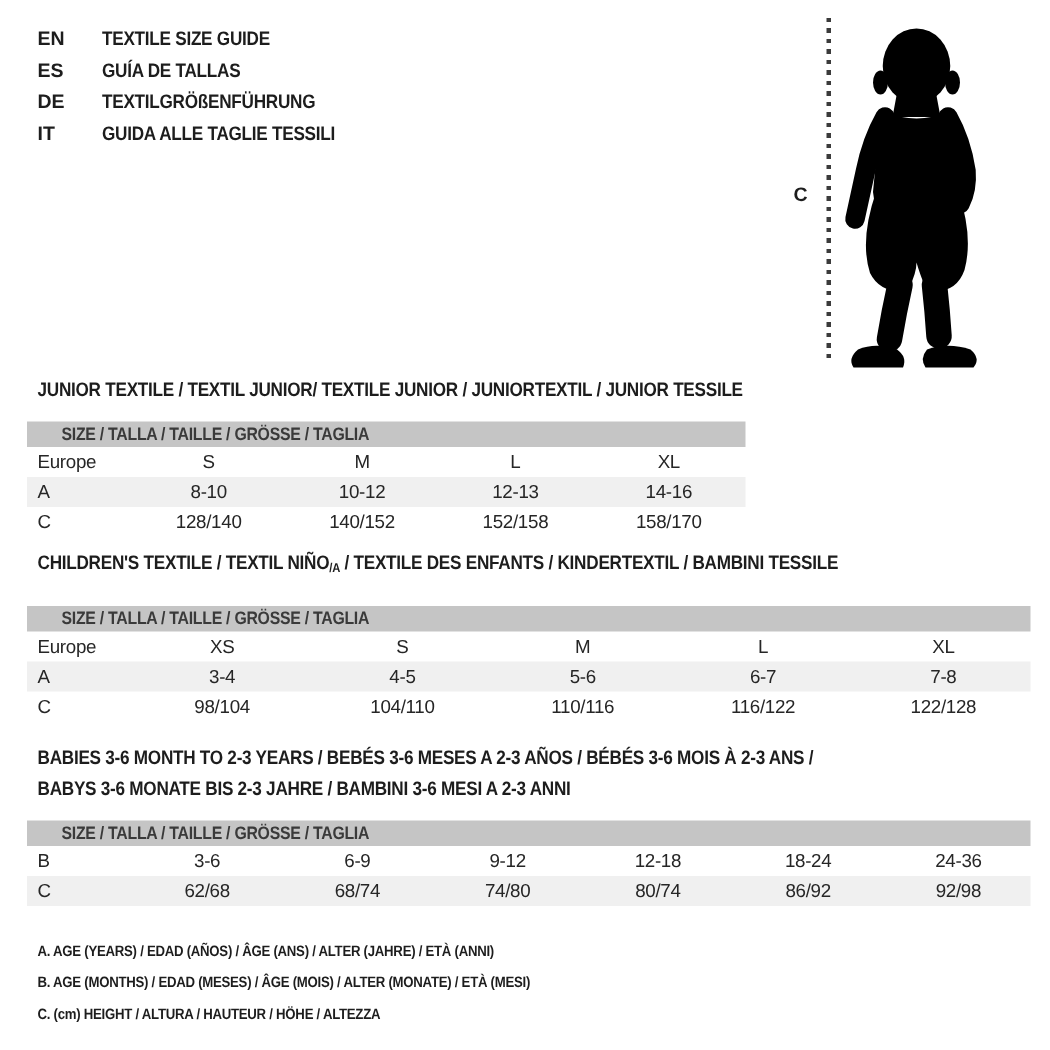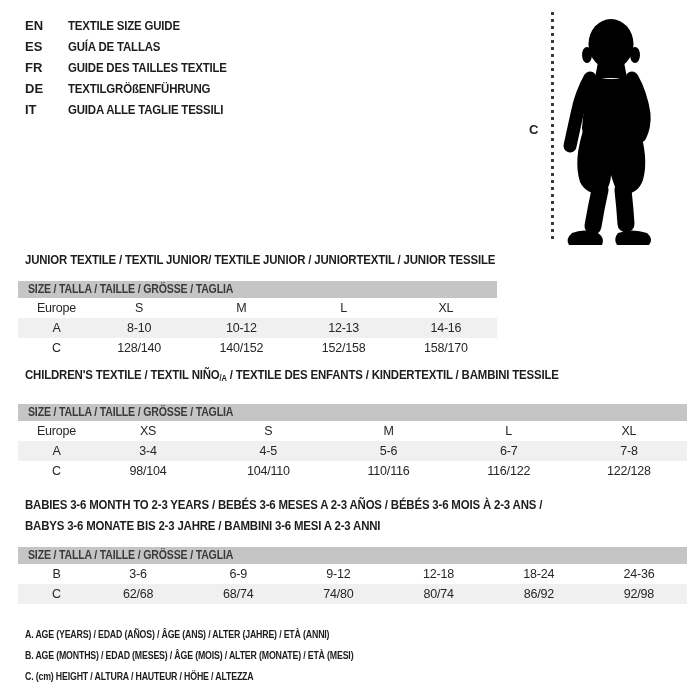--- a/index.html
+++ b/index.html
@@ -22,47 +22,43 @@
 
   
   .sec-title { position:absolute; font-size:13px; font-weight:700; white-space:nowrap; }
   .sub { font-size:8.5px; vertical-align:-2px; }
 
   .stable { position:absolute; left:18px; }
   .t1 { top:281px; width:479px; }
   .t2 { top:404px; width:671px; }
   .t3 { top:547px; width:671px; }
   .bar { height:17px; line-height:17px; background:var(--bar-bg,#c5c5c5);
-         padding-left:10px; font-size:12px; font-weight:700; color:#3a3a3a; }
+         padding-left:23px; font-size:12px; font-weight:700; color:#3a3a3a; }
   .trow { display:flex; height:20px; align-items:center; font-size:12.5px; color:#262626; letter-spacing:-0.2px; }
   .trow.shaded { background:var(--shade-bg,#f0f0f0); }
   .cell { flex:1; text-align:center; }
-  .cell.label { flex:0 0 63px; text-align:center; padding-left:7px; }
+  .cell.label { flex:0 0 63px; text-align:left; padding-left:7px; }
 
   
   .footnote { position:absolute; left:25px; font-size:10px; font-weight:700; line-height:15px; white-space:nowrap; }
   .fn1 { top:627px; } .fn2 { top:648px; } .fn3 { top:669px; }
 </style>
 </head>
 <body>
 
 <div class="page">
 
   <div class="lang-block">
     <div class="lang-row">
       <span class="lang-code">EN</span>
       <span class="cond">TEXTILE SIZE GUIDE</span>
     </div>
     <div class="lang-row">
       <span class="lang-code">ES</span>
       <span class="cond">GUÍA DE TALLAS</span>
-    </div>
-    <div class="lang-row">
-      <span class="lang-code">FR</span>
-      <span class="cond">GUIDE DES TAILLES TEXTILE</span>
     </div>
     <div class="lang-row">
       <span class="lang-code">DE</span>
       <span class="cond">TEXTILGRÖßENFÜHRUNG</span>
     </div>
     <div class="lang-row">
       <span class="lang-code">IT</span>
       <span class="cond">GUIDA ALLE TAGLIE TESSILI</span>
     </div>
   </div>

